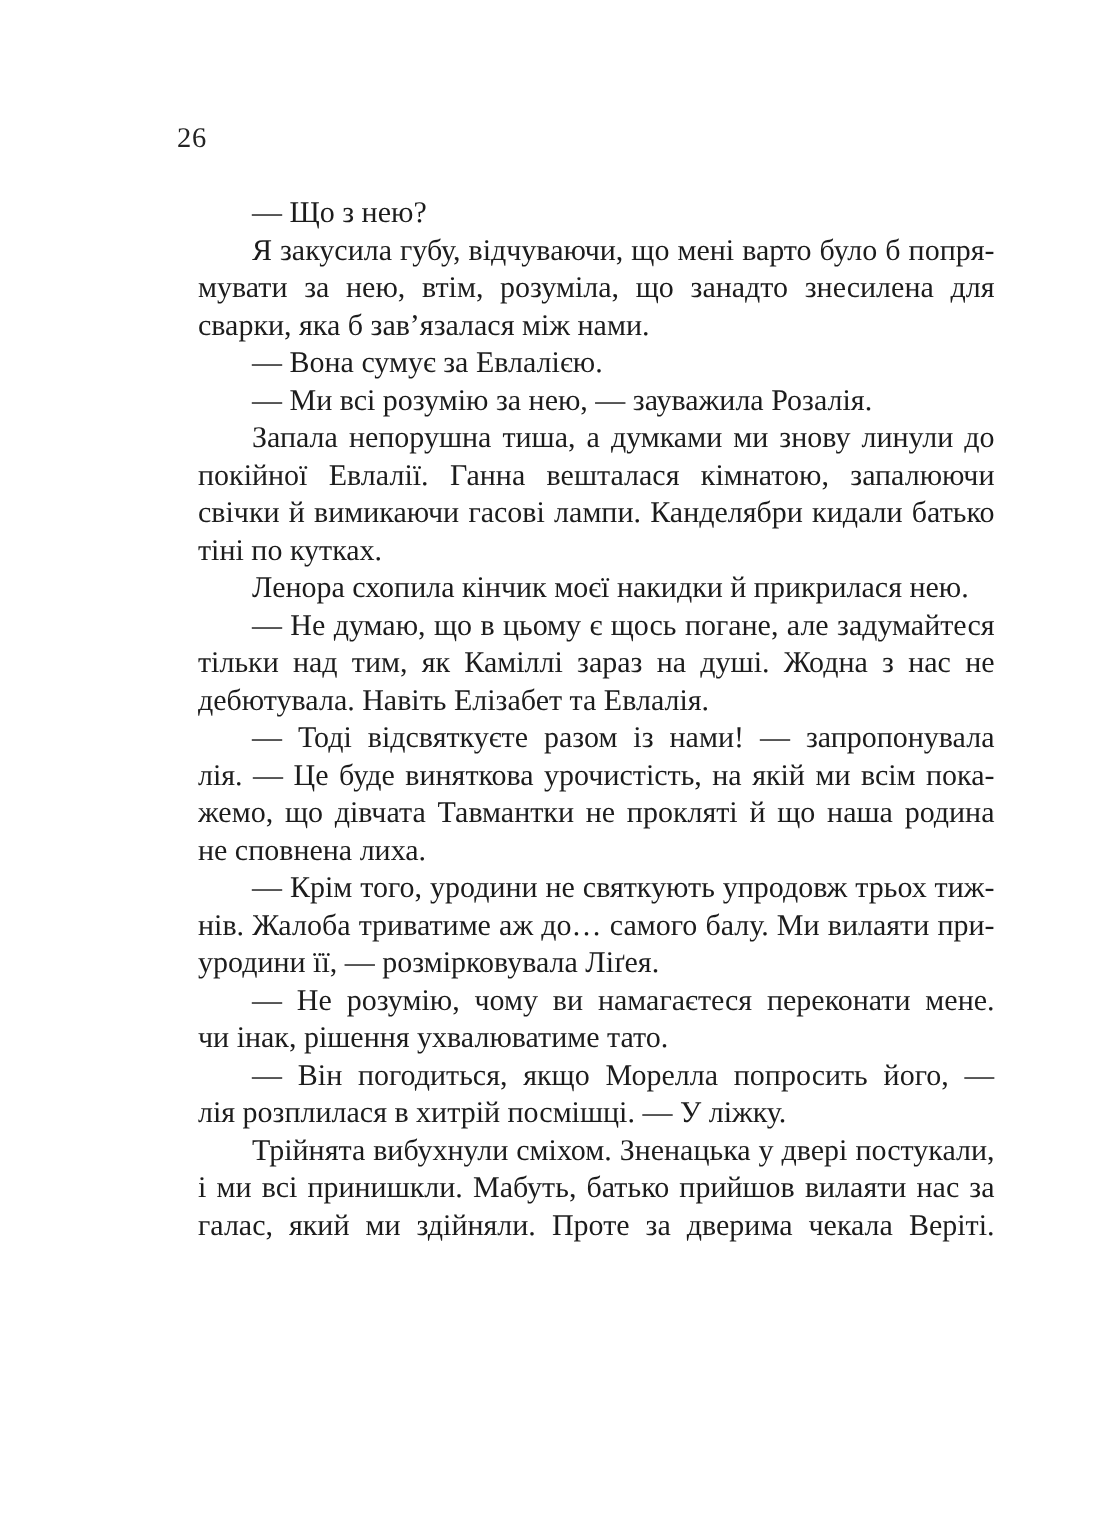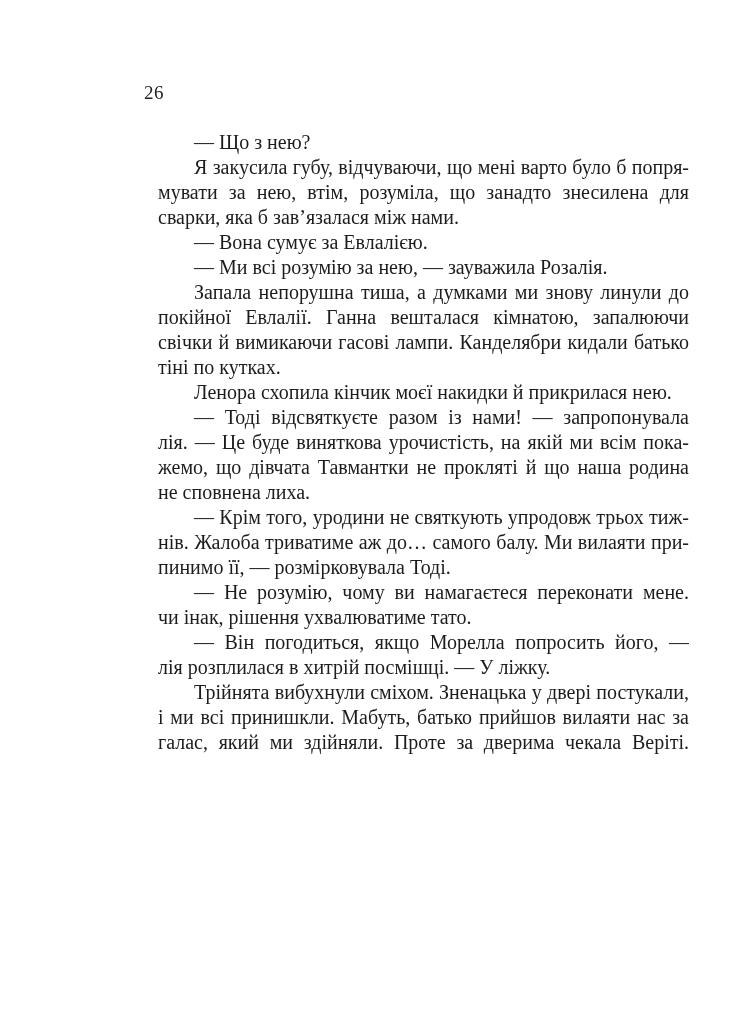--- a/index.html
+++ b/index.html
@@ -11,21 +11,20 @@
     height: 1024px;
     background: #ffffff;
     position: relative;
     overflow: hidden;
     font-family: "Liberation Serif", "DejaVu Serif", serif;
     color: #1c1c1c;
   }
   .page {
     position: absolute;
     inset: 0;
-    margin-left: 26px;
   }
   .page-number {
     position: absolute;
     left: 118px;
     top: 83px;
     font-size: 19px;
     line-height: 20px;
     letter-spacing: 0.5px;
     color: #242424;
   }
@@ -80,29 +79,34 @@
       <div class="paragraph">
         <div class="line first">Запала непорушна тиша, а думками ми знову линули до</div>
         <div class="line">покійної Евлалії. Ганна вешталася кімнатою, запалюючи</div>
         <div class="line">свічки й вимикаючи гасові лампи. Канделябри кидали батько</div>
         <div class="line last">тіні по кутках.</div>
       </div>
       <div class="paragraph">
         <div class="line first last">Ленора схопила кінчик моєї накидки й прикрилася нею.</div>
       </div>
       <div class="paragraph">
+        <div class="line first">— Не думаю, що в цьому є щось погане, але задумайтеся</div>
+        <div class="line">тільки над тим, як Каміллі зараз на душі. Жодна з нас не</div>
+        <div class="line last">дебютувала. Навіть Елізабет та Евлалія.</div>
+      </div>
+      <div class="paragraph">
         <div class="line first">— Тоді відсвяткуєте разом із нами! — запропонувала Роза-</div>
         <div class="line">лія. — Це буде виняткова урочистість, на якій ми всім пока-</div>
         <div class="line">жемо, що дівчата Тавмантки не прокляті й що наша родина</div>
         <div class="line last">не сповнена лиха.</div>
       </div>
       <div class="paragraph">
         <div class="line first">— Крім того, уродини не святкують упродовж трьох тиж-</div>
         <div class="line">нів. Жалоба триватиме аж до… самого балу. Ми вилаяти при-</div>
-        <div class="line last">пинимо її, — розмірковувала Тоді.</div>
+        <div class="line last">уродини її, — розмірковувала Ліґея.</div>
       </div>
       <div class="paragraph">
         <div class="line first">— Не розумію, чому ви намагаєтеся переконати мене. Так</div>
         <div class="line last">чи інак, рішення ухвалюватиме тато.</div>
       </div>
       <div class="paragraph">
         <div class="line first">— Він погодиться, якщо Морелла попросить його, — Роза-</div>
         <div class="line last">лія розплилася в хитрій посмішці. — У ліжку.</div>
       </div>
       <div class="paragraph">

